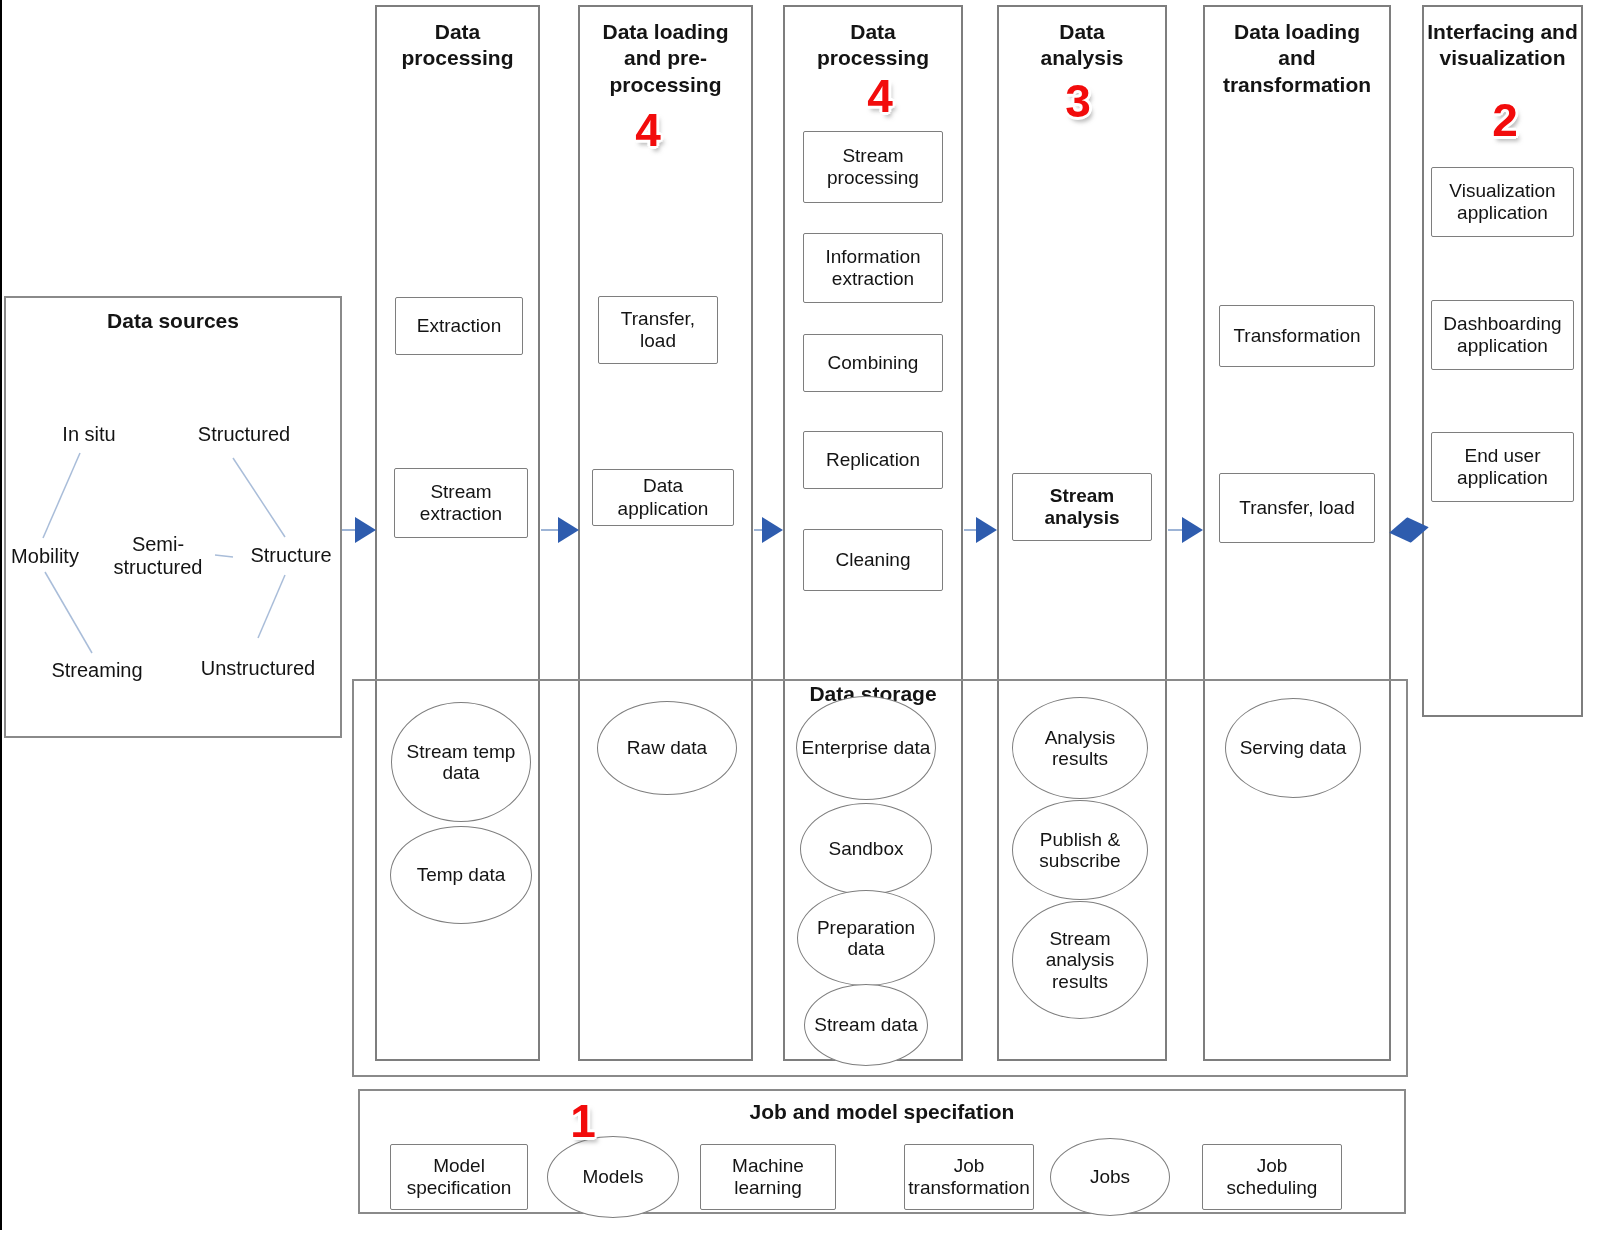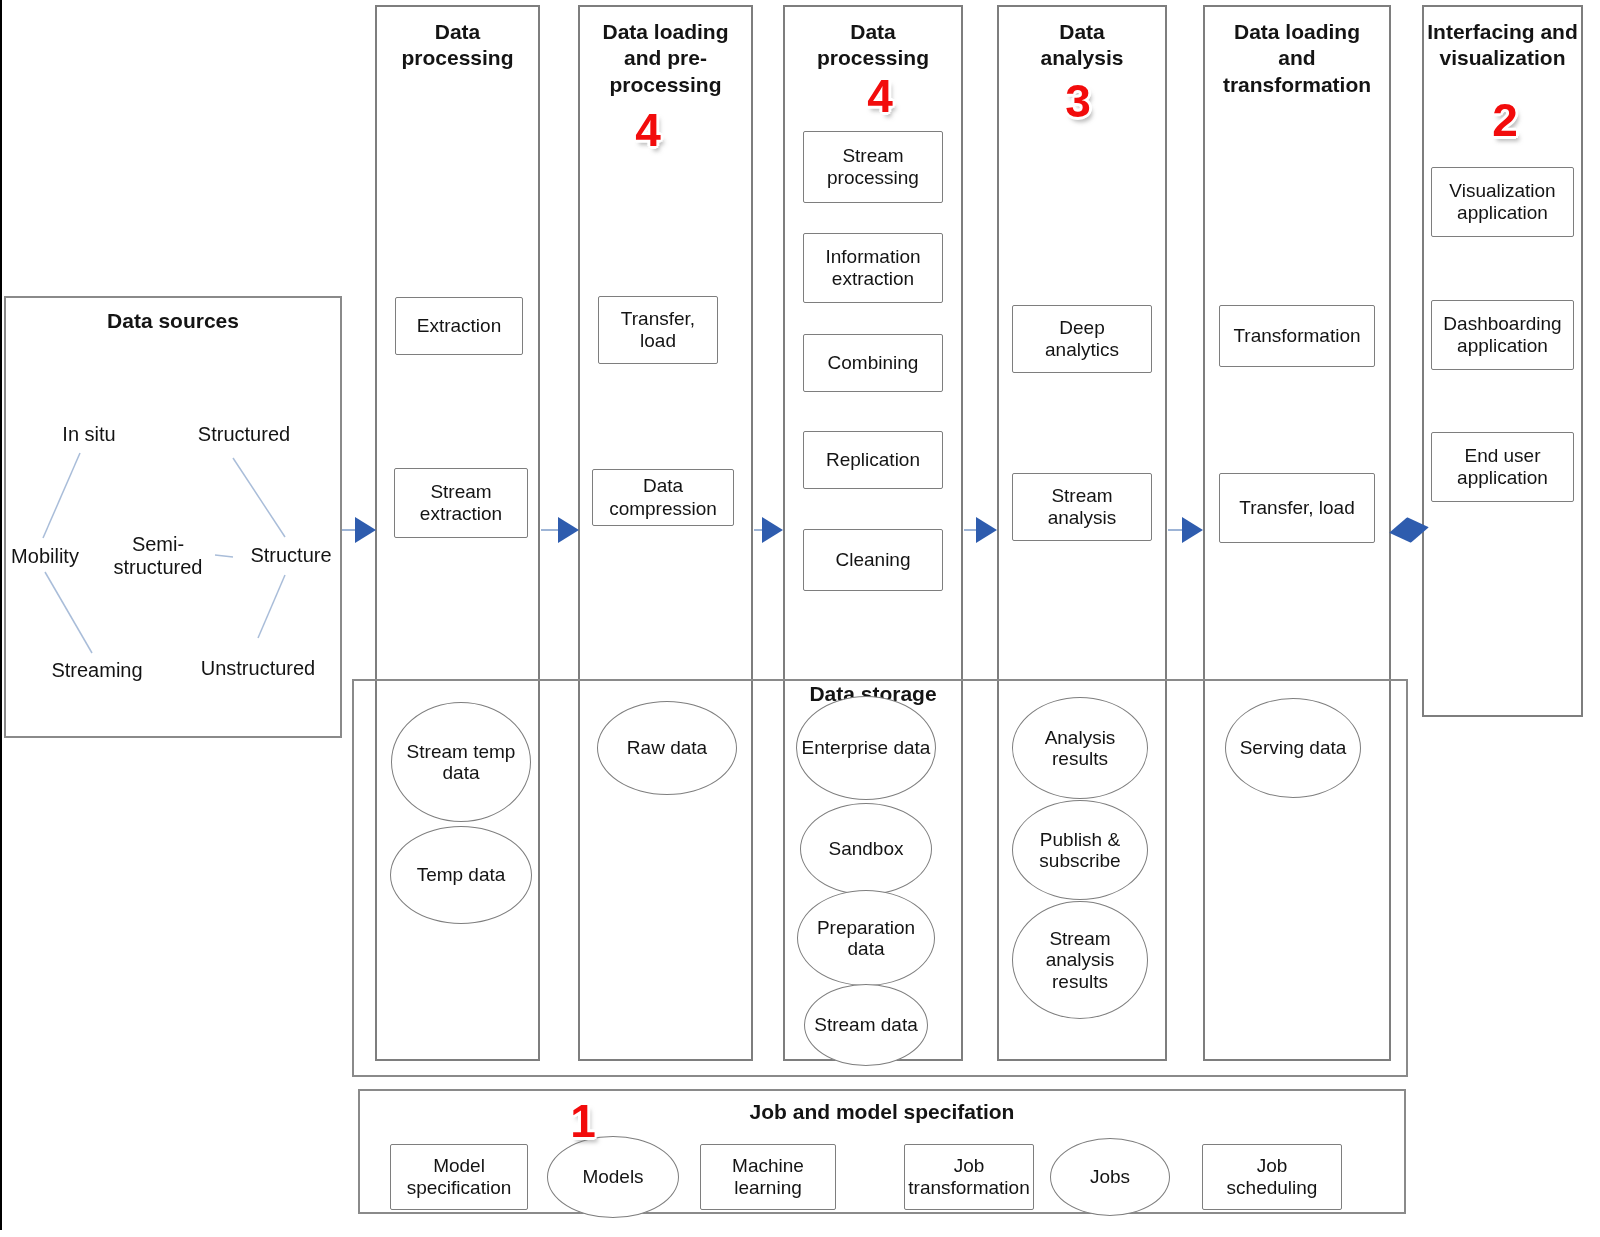--- a/index.html
+++ b/index.html
@@ -61,38 +61,37 @@
     <div class="col-title" style="width:120px;">Data processing</div>
   </div>
   <div class="pbox" style="left:395px;top:297px;width:128px;height:58px;">Extraction</div>
   <div class="pbox" style="left:394px;top:468px;width:134px;height:70px;">Stream extraction</div>
 
   <div class="col" style="left:578px;width:175px;">
     <div class="col-title" style="width:140px;">Data loading and pre-processing</div>
   </div>
   <div class="badge" style="left:648px;top:130px;">4</div>
   <div class="pbox" style="left:598px;top:296px;width:120px;height:68px;">Transfer, load</div>
-  <div class="pbox" style="left:592px;top:469px;width:142px;height:57px;">Data compression</div>
+  <div class="pbox" style="left:592px;top:469px;width:142px;height:57px;">Data application</div>
 
   <div class="col" style="left:783px;width:180px;">
     <div class="col-title" style="width:124px;">Data processing</div>
   </div>
   <div class="badge" style="left:880px;top:96px;">4</div>
   <div class="pbox" style="left:803px;top:131px;width:140px;height:72px;">Stream processing</div>
   <div class="pbox" style="left:803px;top:233px;width:140px;height:70px;">Information extraction</div>
   <div class="pbox" style="left:803px;top:334px;width:140px;height:58px;">Combining</div>
   <div class="pbox" style="left:803px;top:431px;width:140px;height:58px;">Replication</div>
   <div class="pbox" style="left:803px;top:529px;width:140px;height:62px;">Cleaning</div>
 
   <div class="col" style="left:997px;width:170px;">
     <div class="col-title" style="width:104px;">Data analysis</div>
   </div>
   <div class="badge" style="left:1078px;top:101px;">3</div>
-  <div class="pbox" style="left:1012px;top:305px;width:140px;height:68px;">Deep analytics</div>
-  <div class="pbox" style="left:1012px;top:473px;width:140px;height:68px;">Stream analysis</div>
+  <div class="pbox" style="left:1012px;top:473px;width:140px;height:68px;font-weight:bold;">Stream analysis</div>
 
   <div class="col" style="left:1203px;width:188px;">
     <div class="col-title" style="width:168px;">Data loading and transformation</div>
   </div>
   <div class="pbox" style="left:1219px;top:305px;width:156px;height:62px;">Transformation</div>
   <div class="pbox" style="left:1219px;top:473px;width:156px;height:70px;">Transfer, load</div>
 
   <div class="col" style="left:1422px;width:161px;height:712px;">
     <div class="col-title" style="width:152px;">Interfacing and visualization</div>
   </div>

